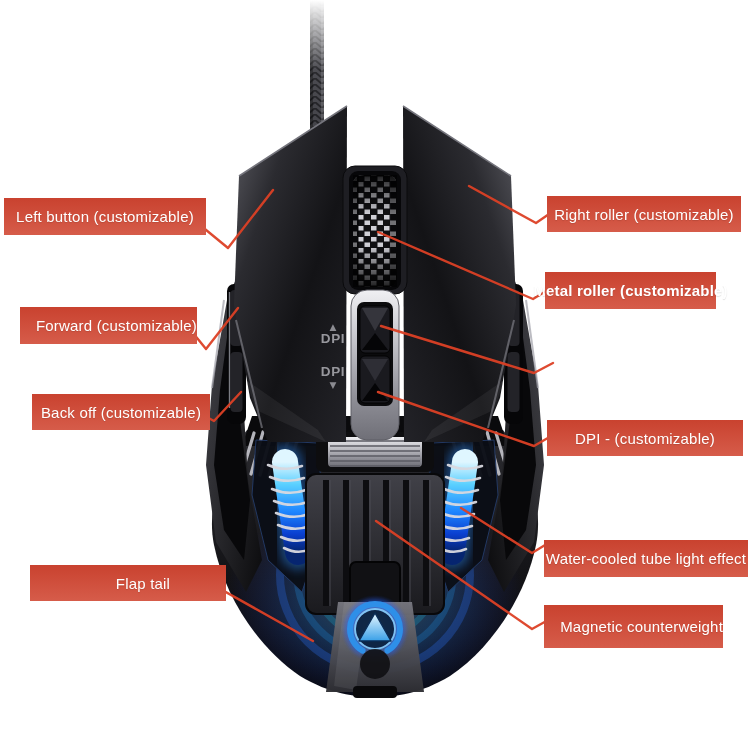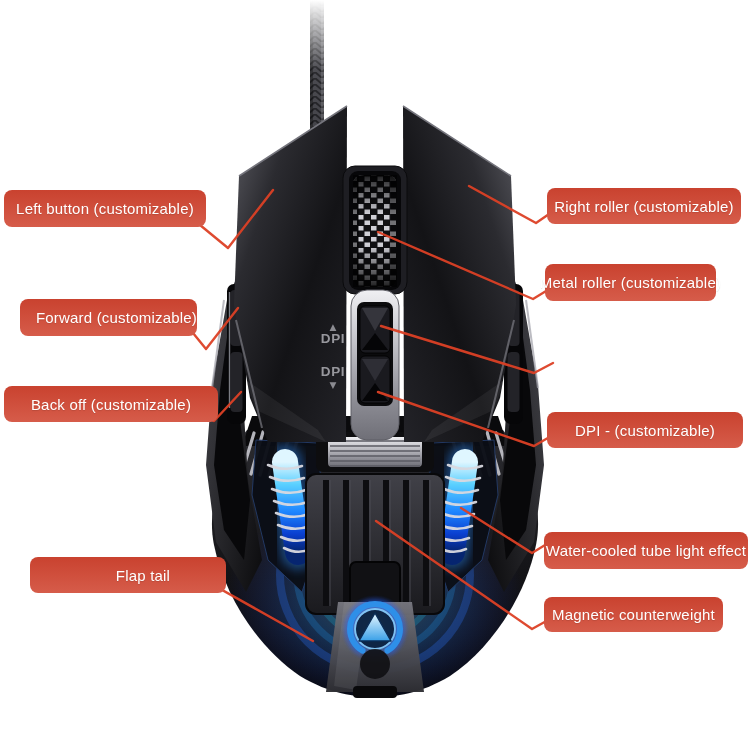--- a/index.html
+++ b/index.html
@@ -6,26 +6,27 @@
   .stage {
     position:relative; width:750px; height:750px; overflow:hidden;
     background:#ffffff;
     font-family:"Liberation Sans", sans-serif;
   }
   .stage > svg { position:absolute; left:0; top:0; }
   #callouts { position:absolute; left:0; top:0; width:100%; height:100%; }
   .callout {
     position:absolute;
     display:flex; align-items:center; justify-content:center;
-    border-radius:8px;
+    border-radius:0;
     color:#fff;
     font-size:15px;
     white-space:nowrap;
     letter-spacing:.2px;
     text-shadow:0 1px 1px rgba(0,0,0,.12);
+    margin-top:8px;
   }
   .dpiTxt { font:700 13.5px "Liberation Sans", sans-serif; fill:#97979d; letter-spacing:.6px; }
   .dpiArrow { font:9px "DejaVu Sans", sans-serif; fill:#8b8b91; }
 </style>
 </head>
 <body>
 
 <div class="stage">
 
   <svg width="750" height="750" viewBox="0 0 750 750">
@@ -315,36 +316,36 @@
       <polyline points="550,619 532,629 376,521" fill="none" stroke="#dc4025" stroke-width="2.4" stroke-linecap="round" stroke-linejoin="round" opacity="0.95"></polyline>
     </svg>
 
   <div id="callouts">
       <div class="callout" style="left: 4px; top: 190px; width: 202px; height: 37px; background: linear-gradient(rgb(201, 66, 47), rgb(214, 92, 74)); color: rgb(255, 255, 255);">
         <span>Left button (customizable)</span>
       </div>
       <div class="callout" style="left: 20px; top: 299px; width: 177px; height: 37px; background: linear-gradient(rgb(201, 66, 47), rgb(214, 92, 74)); color: rgb(255, 255, 255); justify-content: flex-end;">
         <span>Forward (customizable)</span>
       </div>
-      <div class="callout" style="left: 4px; top: 386px; width: 214px; height: 36px; background: linear-gradient(rgb(201, 66, 47), rgb(214, 92, 74)); color: rgb(255, 255, 255);">
+      <div class="callout" style="left: 32px; top: 386px; width: 178px; height: 36px; background: linear-gradient(rgb(201, 66, 47), rgb(214, 92, 74)); color: rgb(255, 255, 255);">
         <span>Back off (customizable)</span>
       </div>
       <div class="callout" style="left: 30px; top: 557px; width: 166px; height: 36px; background: linear-gradient(rgb(201, 66, 47), rgb(214, 92, 74)); color: rgb(255, 255, 255); padding-left: 30px;">
         <span>Flap tail</span>
       </div>
       <div class="callout" style="left: 547px; top: 188px; width: 194px; height: 36px; background: linear-gradient(rgb(201, 66, 47), rgb(214, 92, 74)); color: rgb(255, 255, 255);">
         <span>Right roller (customizable)</span>
       </div>
-      <div class="callout" style="left: 545px; top: 264px; width: 171px; height: 37px; background: linear-gradient(rgb(201, 66, 47), rgb(214, 92, 74)); color: rgb(255, 255, 255);">
+      <div class="callout" style="left: 545px; top: 264px; width: 171px; height: 37px; background: linear-gradient(rgb(201, 66, 47), rgb(214, 92, 74)); color: rgb(255, 255, 255); font-weight: bold;">
         <span>Metal roller (customizable)</span>
       </div>
       <div class="callout" style="left: 547px; top: 412px; width: 196px; height: 36px; background: linear-gradient(rgb(201, 66, 47), rgb(214, 92, 74)); color: rgb(255, 255, 255);">
         <span>DPI - (customizable)</span>
       </div>
       <div class="callout" style="left: 544px; top: 532px; width: 204px; height: 37px; background: linear-gradient(rgb(201, 66, 47), rgb(214, 92, 74)); color: rgb(255, 255, 255); align-items: center;">
         <span>Water-cooled tube light effect</span>
       </div>
-      <div class="callout" style="left: 544px; top: 597px; width: 179px; height: 35px; background: linear-gradient(rgb(201, 66, 47), rgb(214, 92, 74)); color: rgb(255, 255, 255);">
+      <div class="callout" style="left: 544px; top: 597px; width: 179px; height: 43px; background: linear-gradient(rgb(201, 66, 47), rgb(214, 92, 74)); color: rgb(255, 255, 255); justify-content: flex-end;">
         <span>Magnetic counterweight</span>
       </div>
     </div>
 
 </div>
 
 </body></html>

